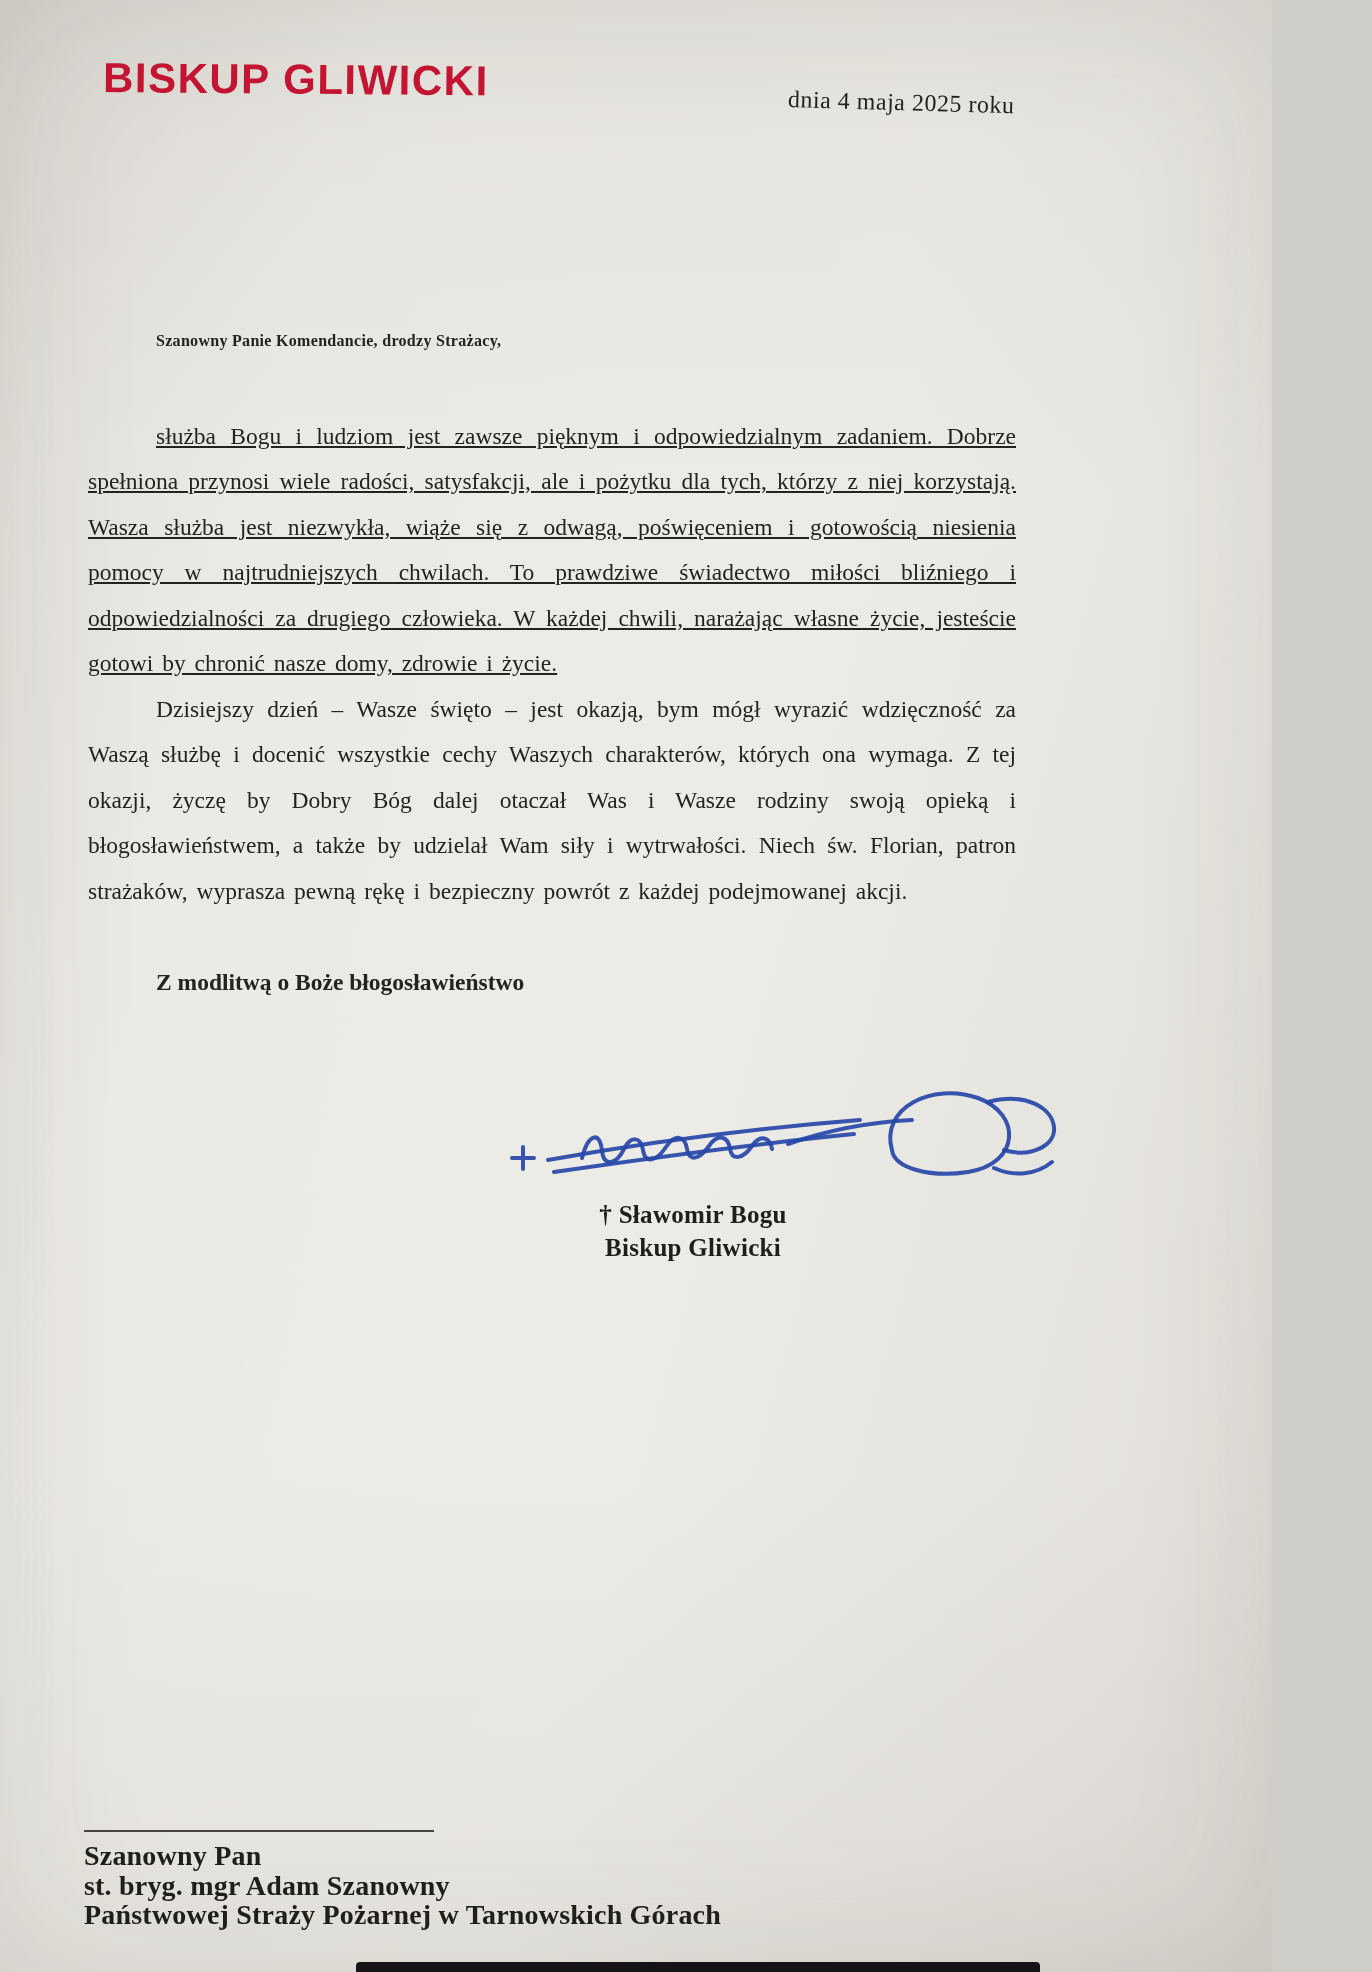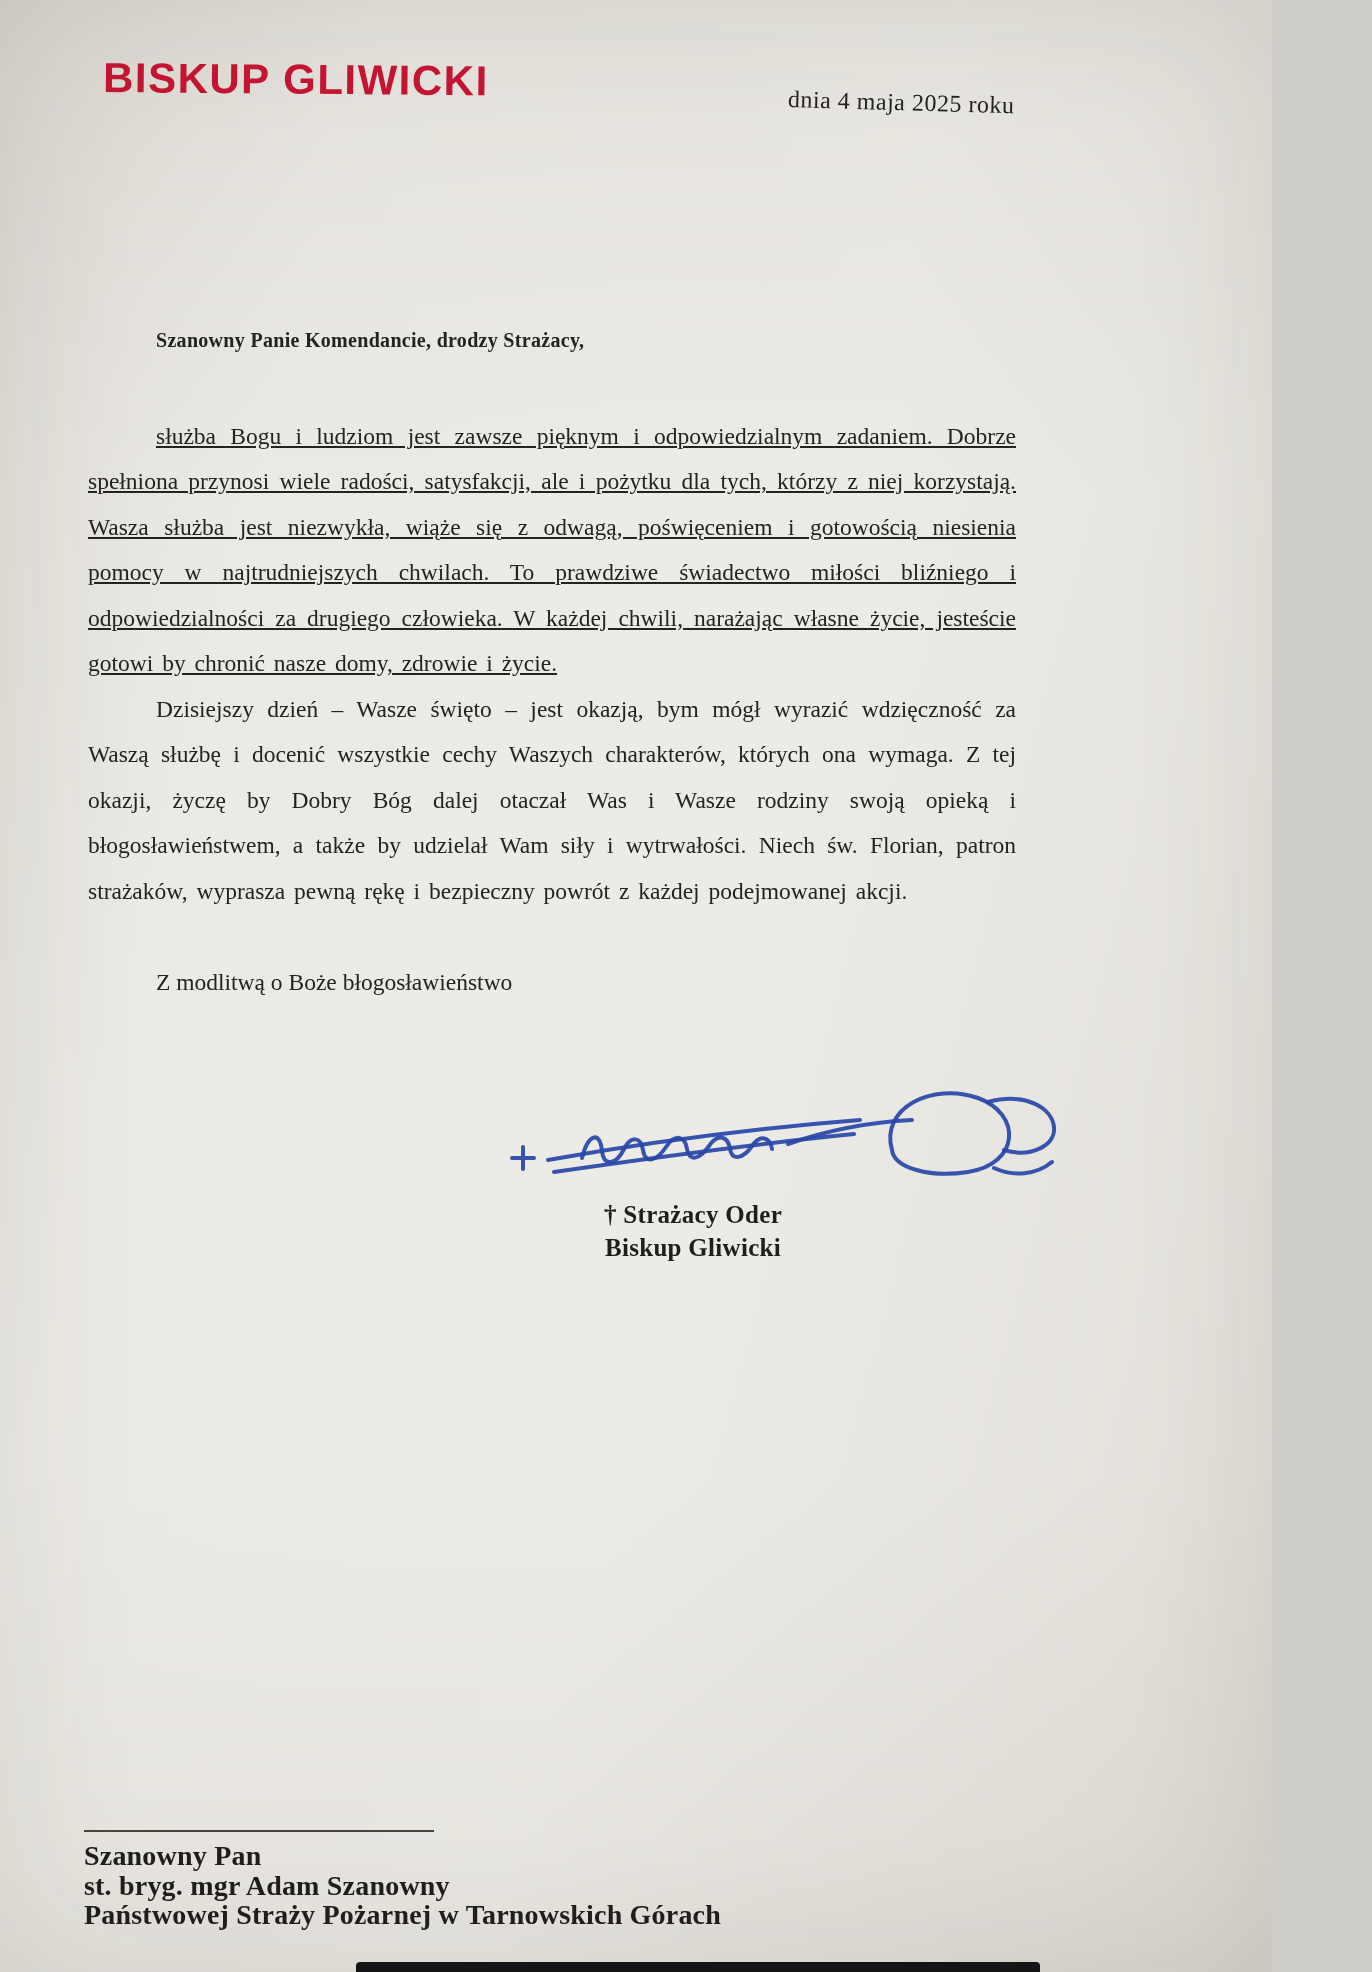--- a/index.html
+++ b/index.html
@@ -45,34 +45,35 @@
     left: 88px;
     top: 318px;
     width: 928px;
     font-size: 23.5px;
     line-height: 45.5px;
     color: #24231f;
     text-align: justify;
   }
   .salutation {
     font-weight: 700;
-    font-size: 20px;
+    font-size: 16px;
     text-indent: 68px;
     text-align: left;
     letter-spacing: 0.3px;
   }
   .para {
     text-indent: 68px;
     word-spacing: 3px;
   }
   .para-first { margin-top: 50px; text-decoration: underline; }
   .closing {
     margin-top: 46px;
     text-indent: 68px;
     text-align: left;
+    font-weight: bold;
   }
   .signature-svg {
     position: absolute;
     left: 488px;
     top: 1070px;
     width: 575px;
     height: 132px;
   }
   .signature-svg path {
     fill: none;
@@ -146,21 +147,21 @@
     <path d="M94,88 c6,-24 18,-28 20,-7 c2,16 14,14 22,-2 c7,-14 17,-12 19,1 c2,14 13,12 23,-3 c9,-14 19,-11 21,2 c2,13 12,11 22,-3 c9,-13 19,-10 21,3 c2,12 13,10 22,-3 c8,-12 18,-9 20,3"></path>
     <path d="M300,74 C340,60 384,52 424,50"></path>
 
     <path d="M404,80 C392,38 444,12 490,28 C534,44 532,94 480,102 C442,108 406,98 404,80"></path>
 
     <path d="M500,32 C538,22 564,38 566,57 C568,76 542,88 516,80"></path>
     <path d="M506,98 c20,9 42,7 58,-6"></path>
   </svg>
 
   <div class="sig-block">
-    <div class="sig-name">† Strażacy Oder</div>
+    <div class="sig-name">† Sławomir Bogu</div>
     <div class="sig-title">Biskup Gliwicki</div>
   </div>
 
   <div class="recipient">
     <div class="recipient-rule"></div>
     <div class="recipient-line">Szanowny Pan</div>
     <div class="recipient-line">st. bryg. mgr Adam Szanowny</div>
     <div class="recipient-line">Państwowej Straży Pożarnej w Tarnowskich Górach</div>
   </div>
 

